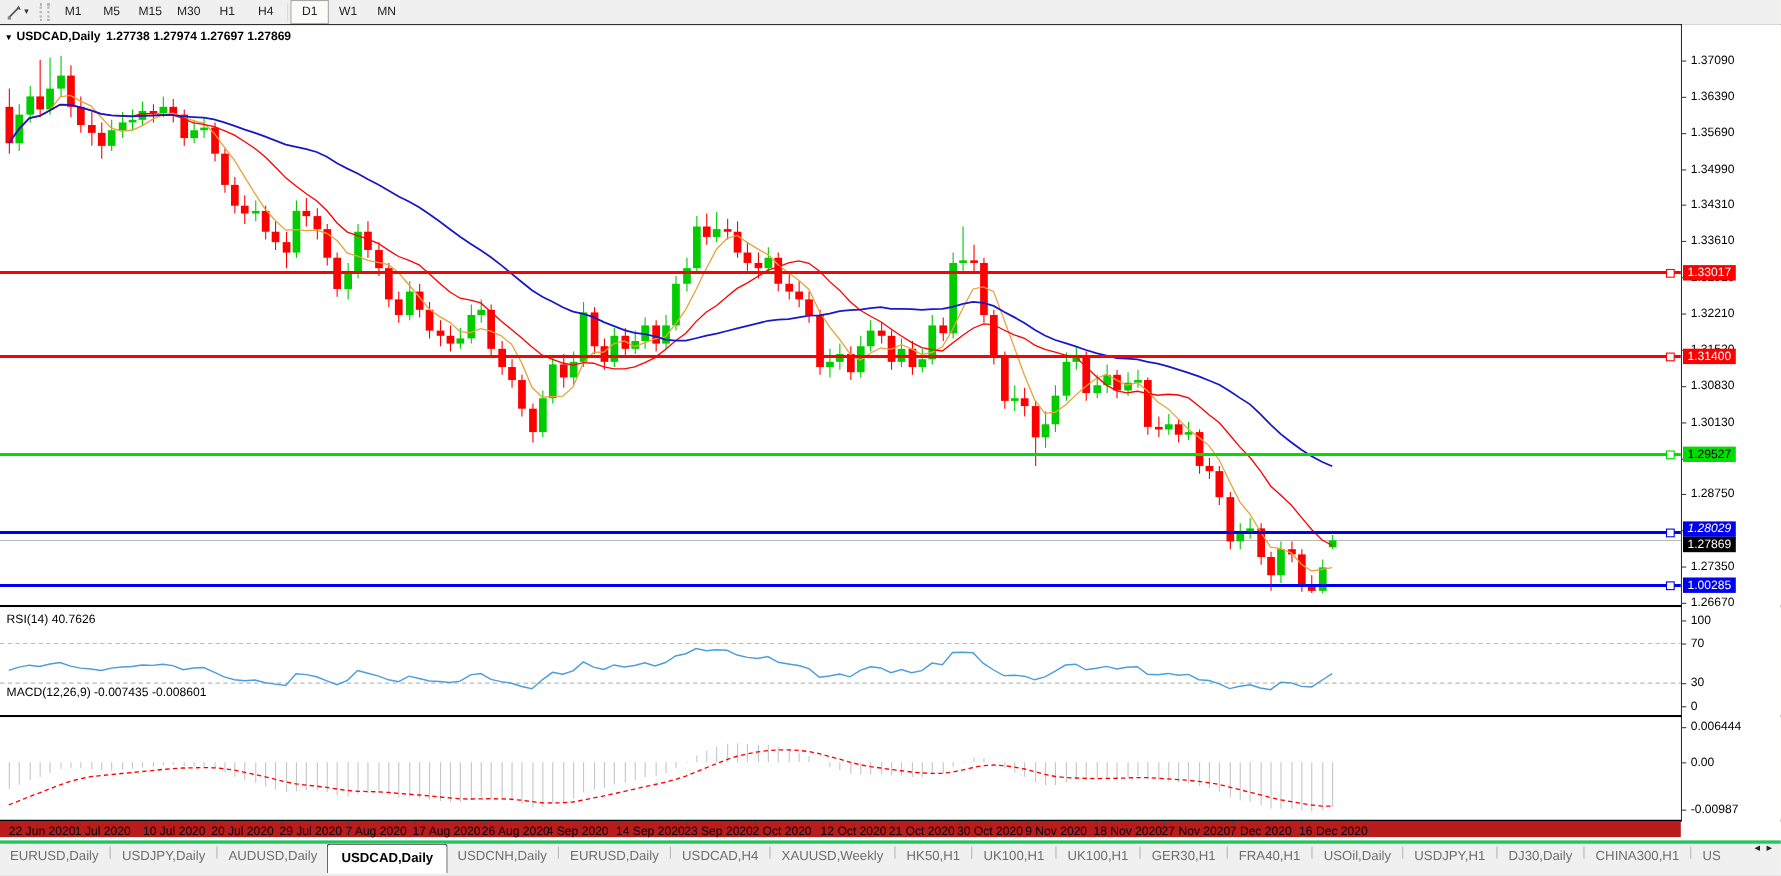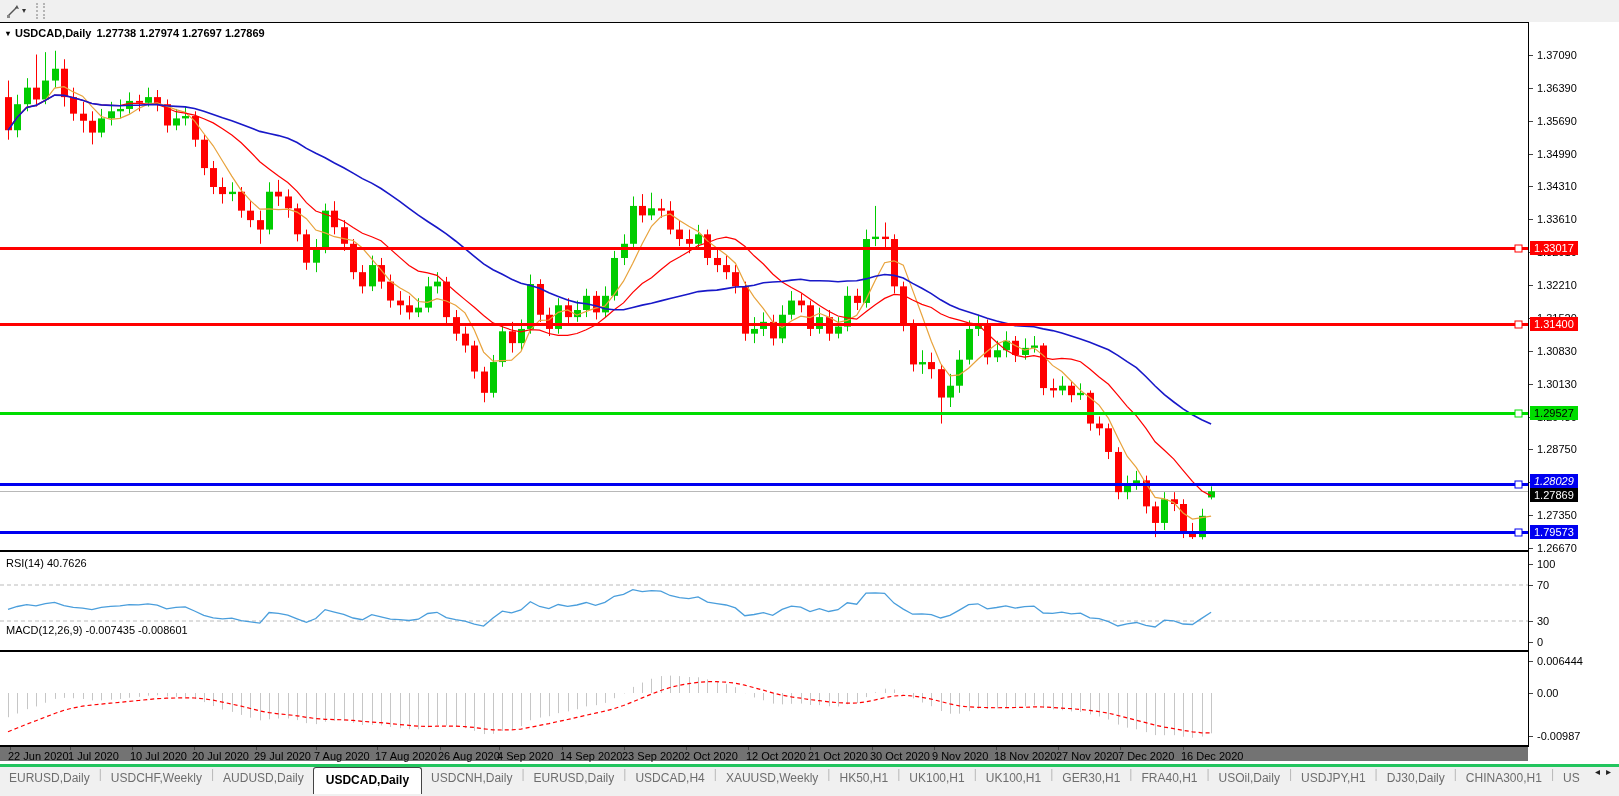--- a/index.html
+++ b/index.html
@@ -24,21 +24,21 @@
                display:flex;align-items:center;gap:5px;}
   .chart-title .caret{font-size:8px;cursor:pointer;}
   .panel-label{position:absolute;left:6px;font-size:11px;color:#000;}
   
   .axis{position:absolute;left:1529px;top:22px;width:90px;height:742px;background:#fff;font-size:11px;color:#000;}
   .tick{position:absolute;left:8px;transform:translateY(-50%);white-space:nowrap;}
   .tick-dash{position:absolute;left:0;width:4px;height:1px;background:#444;}
   .px-label{position:absolute;left:1px;transform:translateY(-50%);padding:1px 4px;font-size:11px;
             color:#fff;white-space:nowrap;line-height:12px;}
   
-  .date-axis{position:absolute;left:0;top:747px;width:1528px;height:14px;background:#737373;font-size:11px;color:#000;}
+  .date-axis{position:absolute;left:0;top:747px;width:1528px;height:14px;background:#b91c1c;font-size:11px;color:#000;}
   .date-lbl{position:absolute;top:3px;white-space:nowrap;}
   .date-tick{position:absolute;top:0;width:1px;height:3px;background:#444;}
   
   .tabbar{position:absolute;left:0;top:764px;width:1619px;height:32px;background:#f0f0f0;
           border-top:3px solid #22c55e;display:flex;align-items:flex-start;overflow:hidden;}
   .tab{font-size:12px;color:#6e6e6e;padding:4px 9px 6px 9px;white-space:nowrap;cursor:pointer;}
   .tab.active{background:#fff;color:#000;font-weight:700;border:1px solid #444;border-bottom:none;
               border-radius:3px 3px 0 0;padding:5px 12px 7px 12px;}
   .tab-sep{color:#b8b8b8;font-size:12px;padding-bottom:6px;}
   .tab-arrows{margin-left:auto;display:flex;gap:6px;padding:0 8px 8px 2px;}
@@ -55,20 +55,32 @@
       <span>
         <svg width="14" height="14" viewBox="0 0 14 14">
           <line x1="2" y1="12" x2="11" y2="3" stroke="#555" stroke-width="1.5"></line>
           <path d="M11 1 L13 5 L9 4 Z" fill="#555"></path>
           <rect x="1" y="11" width="3" height="3" fill="#888"></rect>
         </svg>
       </span>
       <span class="tool-caret">▾</span>
     </div>
     <div class="grip"></div>
+    <div class="tf-group" id="tf-group">
+        <div class="tf-btn">M1</div>
+        <div class="tf-btn">M5</div>
+        <div class="tf-btn">M15</div>
+        <div class="tf-btn">M30</div>
+        <div class="tf-btn">H1</div>
+        <div class="tf-btn">H4</div>
+        <div class="tf-sep"></div>
+        <div class="tf-btn active">D1</div>
+        <div class="tf-btn">W1</div>
+        <div class="tf-btn">MN</div>
+      </div>
   </div>
 
   <div class="hline-border" style="top:22px;height:1px;"></div>
   <div class="hline-border" style="top:550px;height:2px;"></div>
   <div class="hline-border" style="top:650px;height:2px;"></div>
   <div class="hline-border" style="top:745px;height:2px;"></div>
   <div class="v-axis-sep"></div>
 
   <svg id="main-svg" class="plot" style="top:23px;" width="1528" height="527">
       <line x1="0" y1="468.27317299999953" x2="1528" y2="468.27317299999953" stroke="#b8b8b8" stroke-width="1" shape-rendering="crispEdges"></line>
@@ -538,21 +550,21 @@
       <div class="tick-dash" style="top: 639px;"></div>
       <div class="tick" style="top: 639px;">0.006444</div>
       <div class="tick-dash" style="top: 671px;"></div>
       <div class="tick" style="top: 671px;">0.00</div>
       <div class="tick-dash" style="top: 714px;"></div>
       <div class="tick" style="top: 714px;">-0.00987</div>
       <div class="px-label" style="top: 225.706px; background: rgb(255, 0, 0); color: rgb(255, 255, 255);">1.33017</div>
       <div class="px-label" style="top: 302.211px; background: rgb(255, 0, 0); color: rgb(255, 255, 255);">1.31400</div>
       <div class="px-label" style="top: 390.828px; background: rgb(0, 221, 0); color: rgb(0, 0, 0);">1.29527</div>
       <div class="px-label" style="top: 458.703px; background: rgb(0, 0, 240); color: rgb(255, 255, 255); font-style: italic;">1.28029</div>
-      <div class="px-label" style="top: 509.962px; background: rgb(0, 0, 240); color: rgb(255, 255, 255);">1.79573</div>
+      <div class="px-label" style="top: 509.962px; background: rgb(0, 0, 240); color: rgb(255, 255, 255);">1.00285</div>
       <div class="px-label" style="top: 473.273px; background: rgb(0, 0, 0); color: rgb(255, 255, 255);">1.27869</div>
     </div>
 
   <div class="date-axis" id="date-axis">
       <div class="date-tick" style="left: 10px;"></div>
       <div class="date-lbl" style="left: 8px;">22 Jun 2020</div>
       <div class="date-tick" style="left: 70px;"></div>
       <div class="date-lbl" style="left: 68px;">1 Jul 2020</div>
       <div class="date-tick" style="left: 132px;"></div>
       <div class="date-lbl" style="left: 130px;">10 Jul 2020</div>
@@ -588,21 +600,21 @@
       <div class="date-lbl" style="left: 1056px;">27 Nov 2020</div>
       <div class="date-tick" style="left: 1120px;"></div>
       <div class="date-lbl" style="left: 1118px;">7 Dec 2020</div>
       <div class="date-tick" style="left: 1183px;"></div>
       <div class="date-lbl" style="left: 1181px;">16 Dec 2020</div>
     </div>
 
   <div class="tabbar" id="tab-bar">
       <div class="tab">EURUSD,Daily</div>
       <div class="tab-sep">|</div>
-      <div class="tab">USDCHF,Weekly</div>
+      <div class="tab">USDJPY,Daily</div>
       <div class="tab-sep">|</div>
       <div class="tab">AUDUSD,Daily</div>
       <div class="tab active">USDCAD,Daily</div>
       <div class="tab">USDCNH,Daily</div>
       <div class="tab-sep">|</div>
       <div class="tab">EURUSD,Daily</div>
       <div class="tab-sep">|</div>
       <div class="tab">USDCAD,H4</div>
       <div class="tab-sep">|</div>
       <div class="tab">XAUUSD,Weekly</div>

